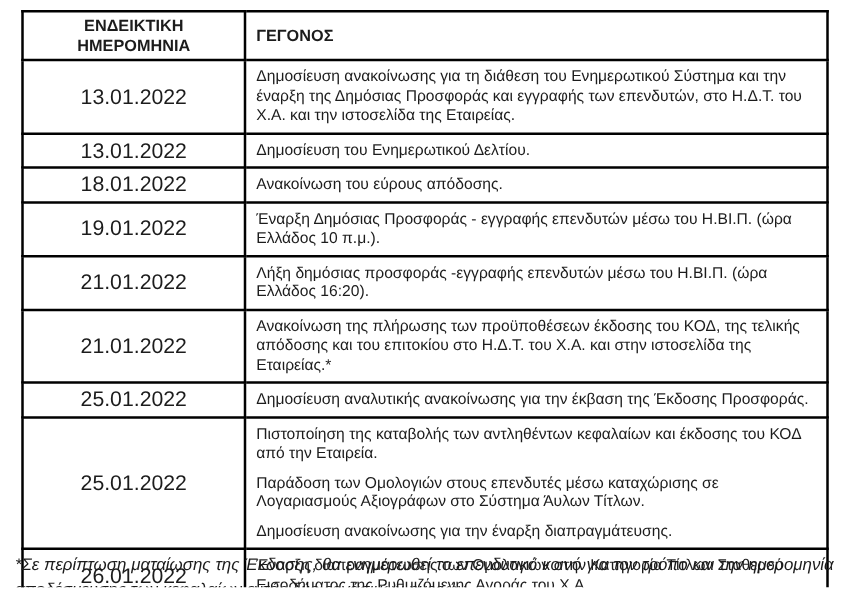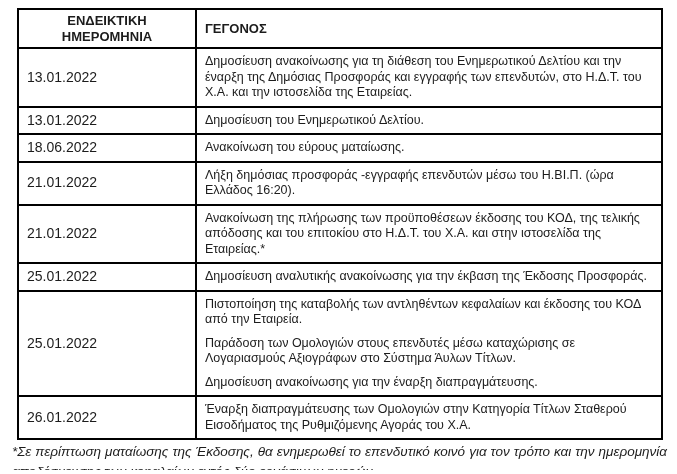--- a/index.html
+++ b/index.html
@@ -36,22 +36,22 @@
   col.event-col { width: 466px; }
   th.header-cell {
     font-weight: bold;
     text-align: left;
     padding-top: 7px;
     padding-bottom: 7px;
     font-size: 13px;
   }
   th.header-cell.date-header { text-align: center; }
   td.date-cell {
-    text-align: left;
-    font-size: 14px;
+    text-align: center;
+    font-size: 17px;
     white-space: nowrap;
   }
   td.event-cell { text-align: left; }
   td.event-cell p {
     margin: 0;
     padding: 2px 0;
   }
   td.event-cell p + p { margin-top: 4px; }
   .footnote {
     position: absolute;
@@ -78,38 +78,44 @@
     <thead>
       <tr>
         <th class="header-cell date-header">ΕΝΔΕΙΚΤΙΚΗ ΗΜΕΡΟΜΗΝΙΑ</th>
         <th class="header-cell">ΓΕΓΟΝΟΣ</th>
       </tr>
     </thead>
     <tbody>
   <tr>
     <td class="date-cell">13.01.2022</td>
     <td class="event-cell">
-            <p>Δημοσίευση ανακοίνωσης για τη διάθεση του Ενημερωτικού Δελτίου και την έναρξη της Δημόσιας Προσφοράς και εγγραφής των επενδυτών, στο Η.Δ.Τ. του Χ.Α. και την ιστοσελίδα της Εταιρείας.</p>
+            <p>Δημοσίευση ανακοίνωσης για τη διάθεση του Ενημερωτικού Σύστημα και την έναρξη της Δημόσιας Προσφοράς και εγγραφής των επενδυτών, στο Η.Δ.Τ. του Χ.Α. και την ιστοσελίδα της Εταιρείας.</p>
           </td>
   </tr>
 
   <tr>
     <td class="date-cell">13.01.2022</td>
     <td class="event-cell">
             <p>Δημοσίευση του Ενημερωτικού Δελτίου.</p>
           </td>
   </tr>
 
   <tr>
-    <td class="date-cell">18.06.2022</td>
+    <td class="date-cell">18.01.2022</td>
     <td class="event-cell">
-            <p>Ανακοίνωση του εύρους ματαίωσης.</p>
+            <p>Ανακοίνωση του εύρους απόδοσης.</p>
           </td>
   </tr>
 
+  <tr>
+    <td class="date-cell">19.01.2022</td>
+    <td class="event-cell">
+            <p>Έναρξη Δημόσιας Προσφοράς - εγγραφής επενδυτών μέσω του Η.ΒΙ.Π. (ώρα Ελλάδος 10 π.μ.).</p>
+          </td>
+  </tr>
 
   <tr>
     <td class="date-cell">21.01.2022</td>
     <td class="event-cell">
             <p>Λήξη δημόσιας προσφοράς -εγγραφής επενδυτών μέσω του Η.ΒΙ.Π. (ώρα Ελλάδος 16:20).</p>
           </td>
   </tr>
 
   <tr>
     <td class="date-cell">21.01.2022</td>

